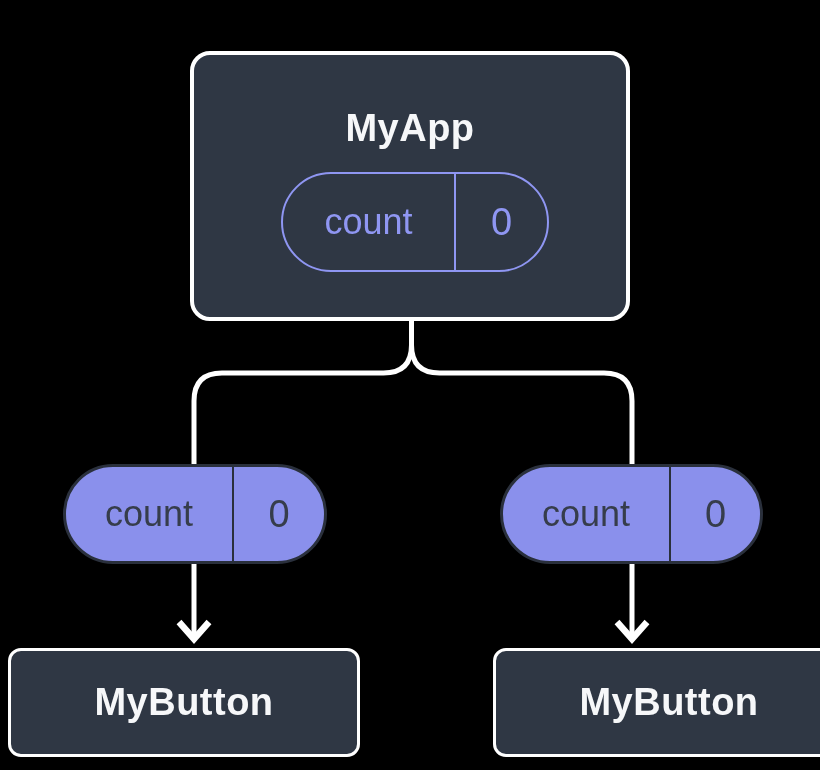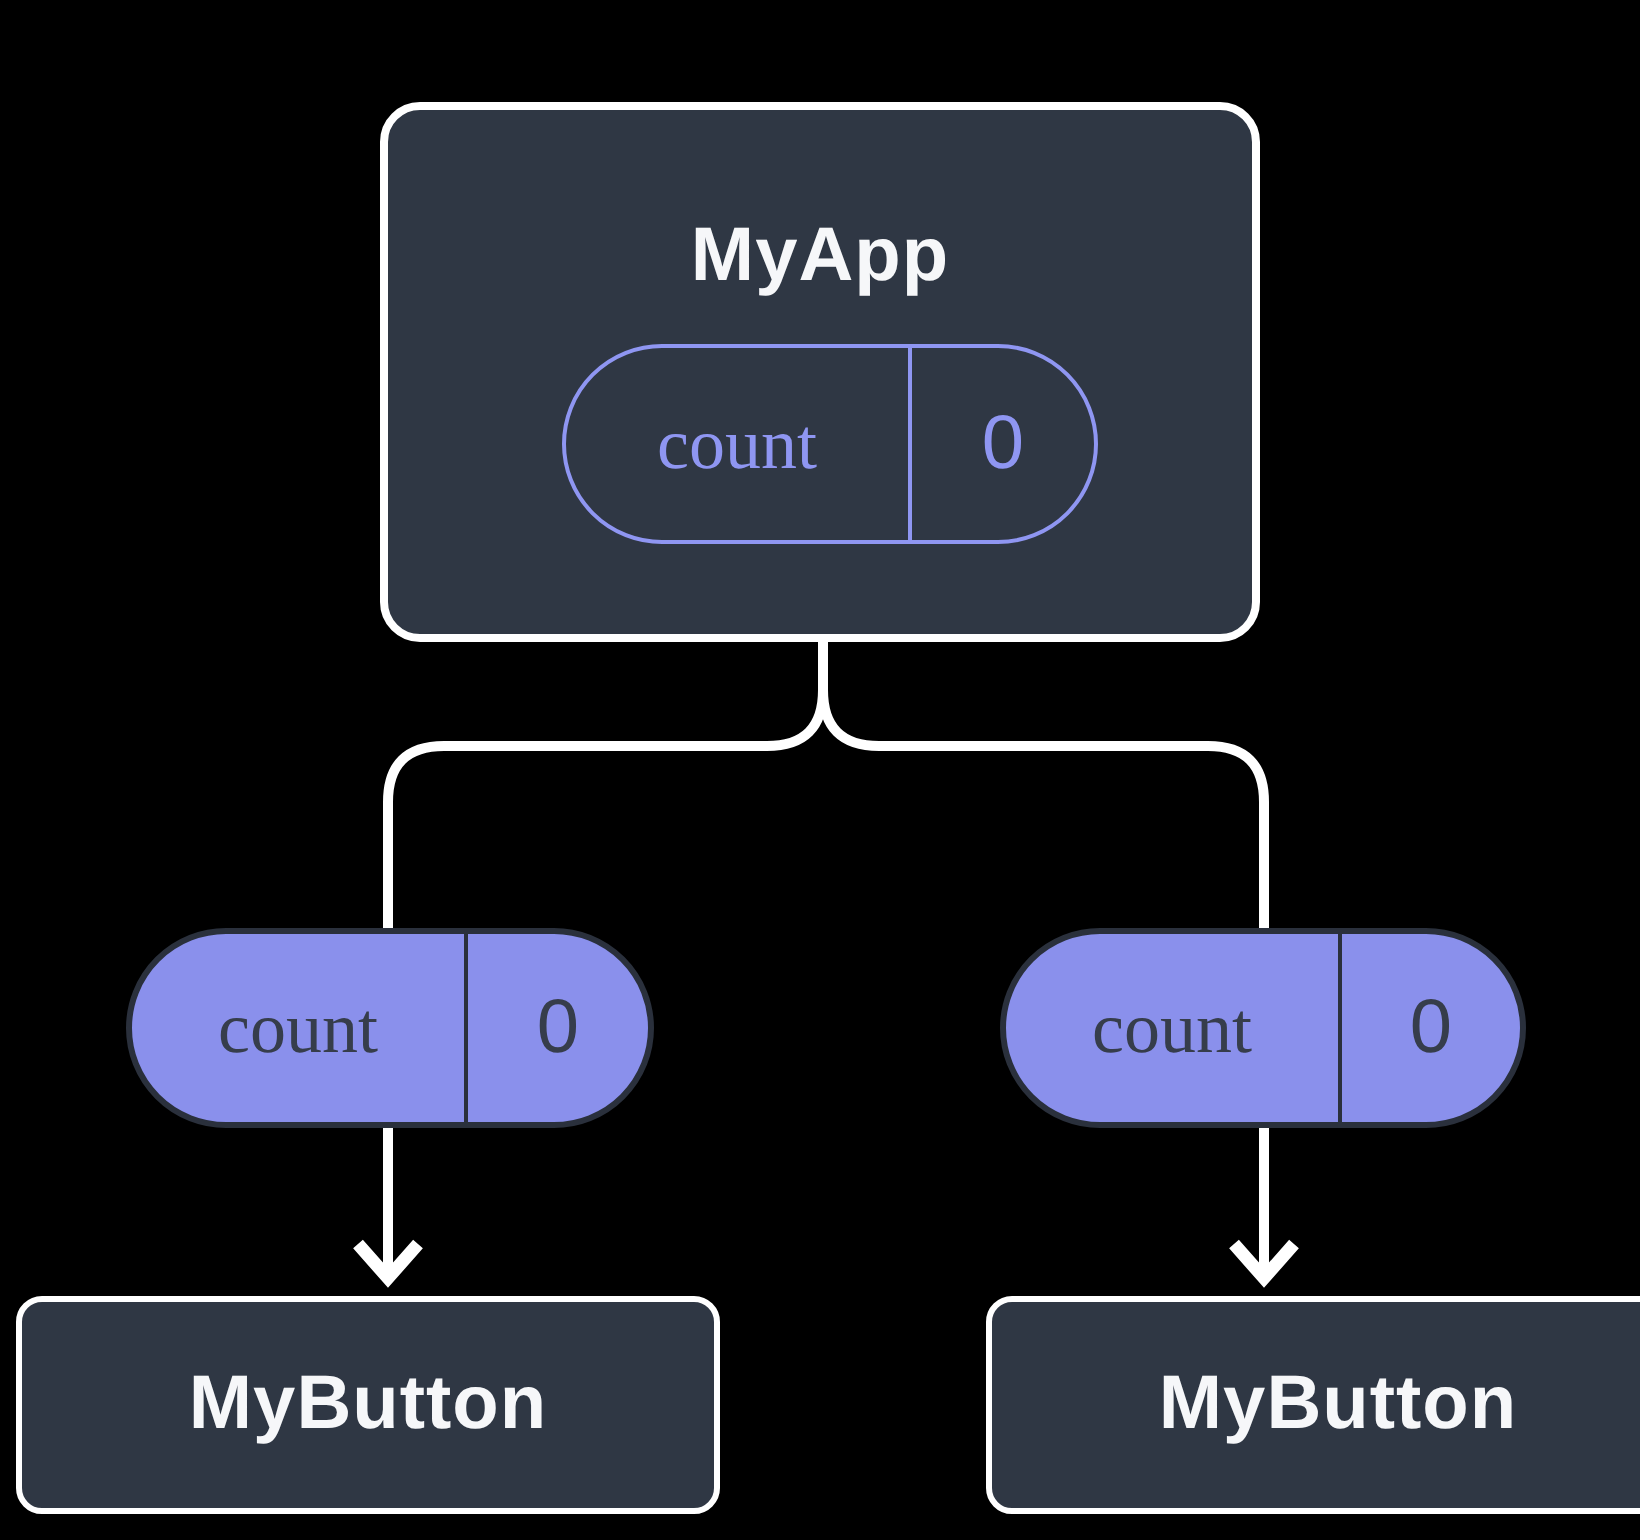--- a/index.html
+++ b/index.html
@@ -79,21 +79,20 @@
     color: #363D4B;
   }
   .pill-left  { left: 63px; }
   .pill-right { left: 500px; width: 263px; }
   .pill-label {
     flex: 0 0 auto;
     display: flex;
     align-items: center;
     justify-content: center;
     font-size: 36px;
-    font-family: Liberation Serif, serif;
   }
   .pill-outline .pill-label { width: 171px; border-right: 2.5px solid #8F96F2; }
   .pill-filled  .pill-label { width: 166px; border-right: 2.5px solid #2A303C; }
   .pill-value {
     flex: 1 1 auto;
     display: flex;
     align-items: center;
     justify-content: center;
     font-size: 38px;
   }

